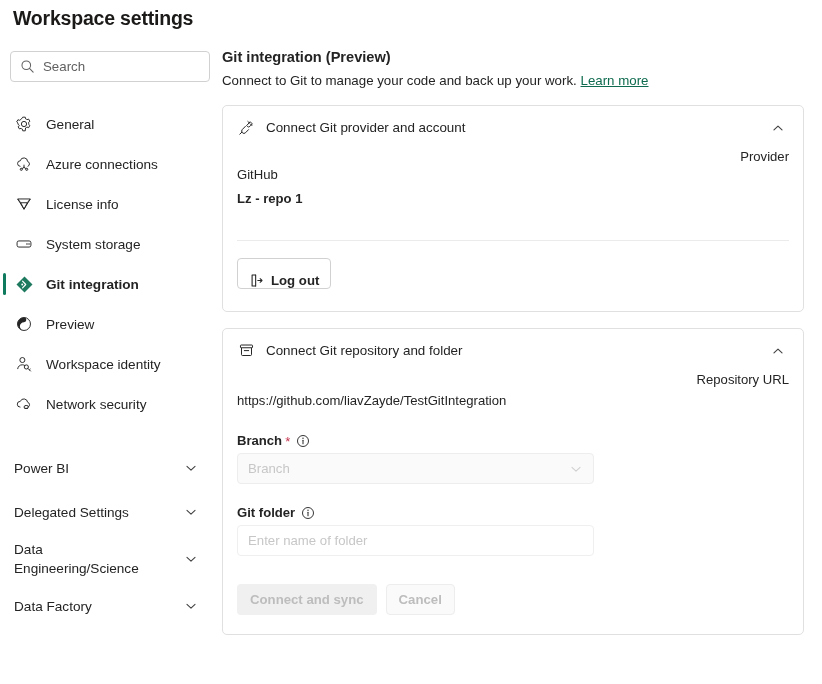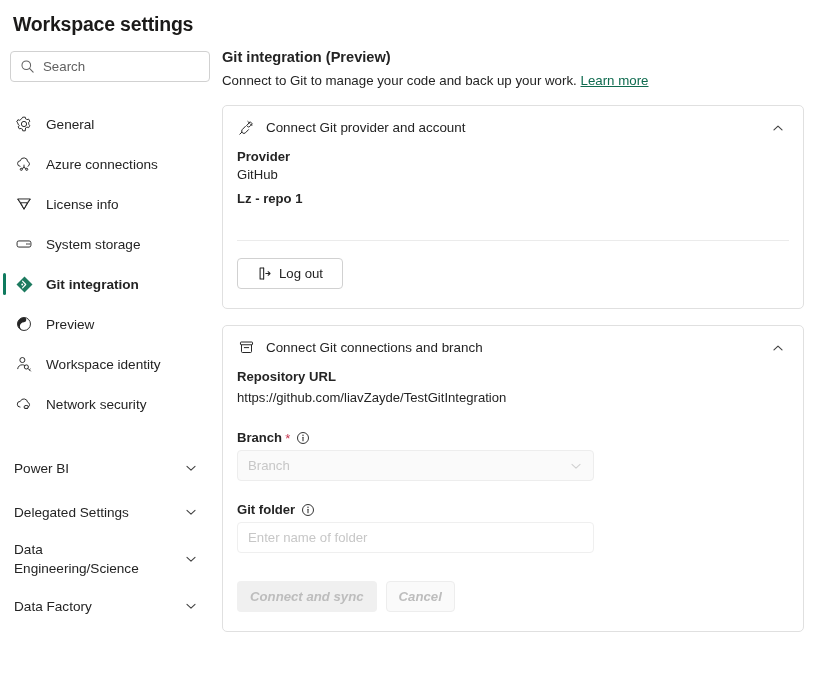--- a/index.html
+++ b/index.html
@@ -18,21 +18,20 @@
 
   
   .page-title {
     position: absolute;
     left: 13px;
     top: 7px;
     font-size: 19.5px;
     font-weight: bold;
     letter-spacing: -0.2px;
     color: #1b1a19;
-    margin-top: 6px;
   }
 
   
   .layout {
     position: absolute;
     left: 0;
     top: 44px;
     width: 822px;
     height: 640px;
     display: flex;
@@ -180,23 +179,24 @@
   }
   .card-head .head-chev {
     flex: 0 0 auto;
     width: 22px; height: 22px;
     display:flex; align-items:center; justify-content:center;
   }
   .card-body { padding: 0 0 0 0; }
 
   .lbl-bold {
     font-size: 13.1px;
-    font-weight: bold;
+    font-weight: normal;
     color: #242424;
     margin-bottom: 3px;
+    text-align: right;
   }
   .val-plain {
     font-size: 13.1px;
     color: #242424;
   }
   .val-bold {
     font-size: 13.1px;
     font-weight: bold;
     color: #242424;
   }
@@ -211,25 +211,26 @@
     font-size: 13.2px;
     border-radius: 4px;
     box-sizing: border-box;
     display: inline-flex;
     align-items: center;
     justify-content: center;
     cursor: pointer;
   }
   .btn-secondary {
     height: 31px;
-    padding: 0 19px;
+    padding: 0 11px;
     border: 1px solid #d1d1d1;
     background: #fff;
     color: #242424;
-    font-weight: normal;
+    font-weight: bold;
+    align-items: flex-end;
   }
   .btn-secondary .b-ico { margin-right: 7px; display:flex; align-items:center; }
 
   .btn-disabled-primary {
     height: 31px;
     padding: 0 12px;
     border: 1px solid transparent;
     background: #f0f0f0;
     color: #bdbdbd;
     font-weight: bold;
@@ -498,21 +499,21 @@
 
     <div class="card">
       <div class="card-head">
         <span class="head-ico">
           <svg width="17" height="17" viewBox="0 0 18 18" fill="none">
             <rect x="2.6" y="3.2" width="12.8" height="2.9" rx="0.7" stroke="#242424" stroke-width="1.05"></rect>
             <path d="M3.7 6.1v7.3c0 .5.4.9.9.9h8.8c.5 0 .9-.4.9-.9V6.1" stroke="#242424" stroke-width="1.05" stroke-linejoin="round"></path>
             <path d="M6.7 9.1h4.6" stroke="#242424" stroke-width="1.05" stroke-linecap="round"></path>
           </svg>
         </span>
-        <span class="head-title">Connect Git connections and branch</span>
+        <span class="head-title">Connect Git repository and folder</span>
         <span class="head-chev">
           <svg width="14" height="14" viewBox="0 0 16 16" fill="none">
             <path d="M3.4 10.1L8 5.8l4.6 4.3" stroke="#424242" stroke-width="1.3" stroke-linecap="round" stroke-linejoin="round"></path>
           </svg>
         </span>
       </div>
 
       <div class="card-body">
 
         <div class="lbl-bold" style="margin-bottom:6px;">Repository URL</div>
@@ -547,21 +548,21 @@
               <circle cx="8" cy="4.9" r="0.78" fill="#242424"></circle>
               <path d="M8 7.1v4.1" stroke="#242424" stroke-width="1.15" stroke-linecap="round"></path>
             </svg>
           </span>
         </div>
 
         <div class="txt-disabled" style="margin-bottom:28px;">
           <span>Enter name of folder</span>
         </div>
 
-        <div class="btn-row" style="padding-bottom:19px;font-style:italic;">
+        <div class="btn-row" style="padding-bottom:19px;">
           <div class="btn btn-disabled-primary">
             <span>Connect and sync</span>
           </div>
           <div class="btn btn-disabled-secondary">
             <span>Cancel</span>
           </div>
         </div>
 
       </div>
     </div>

